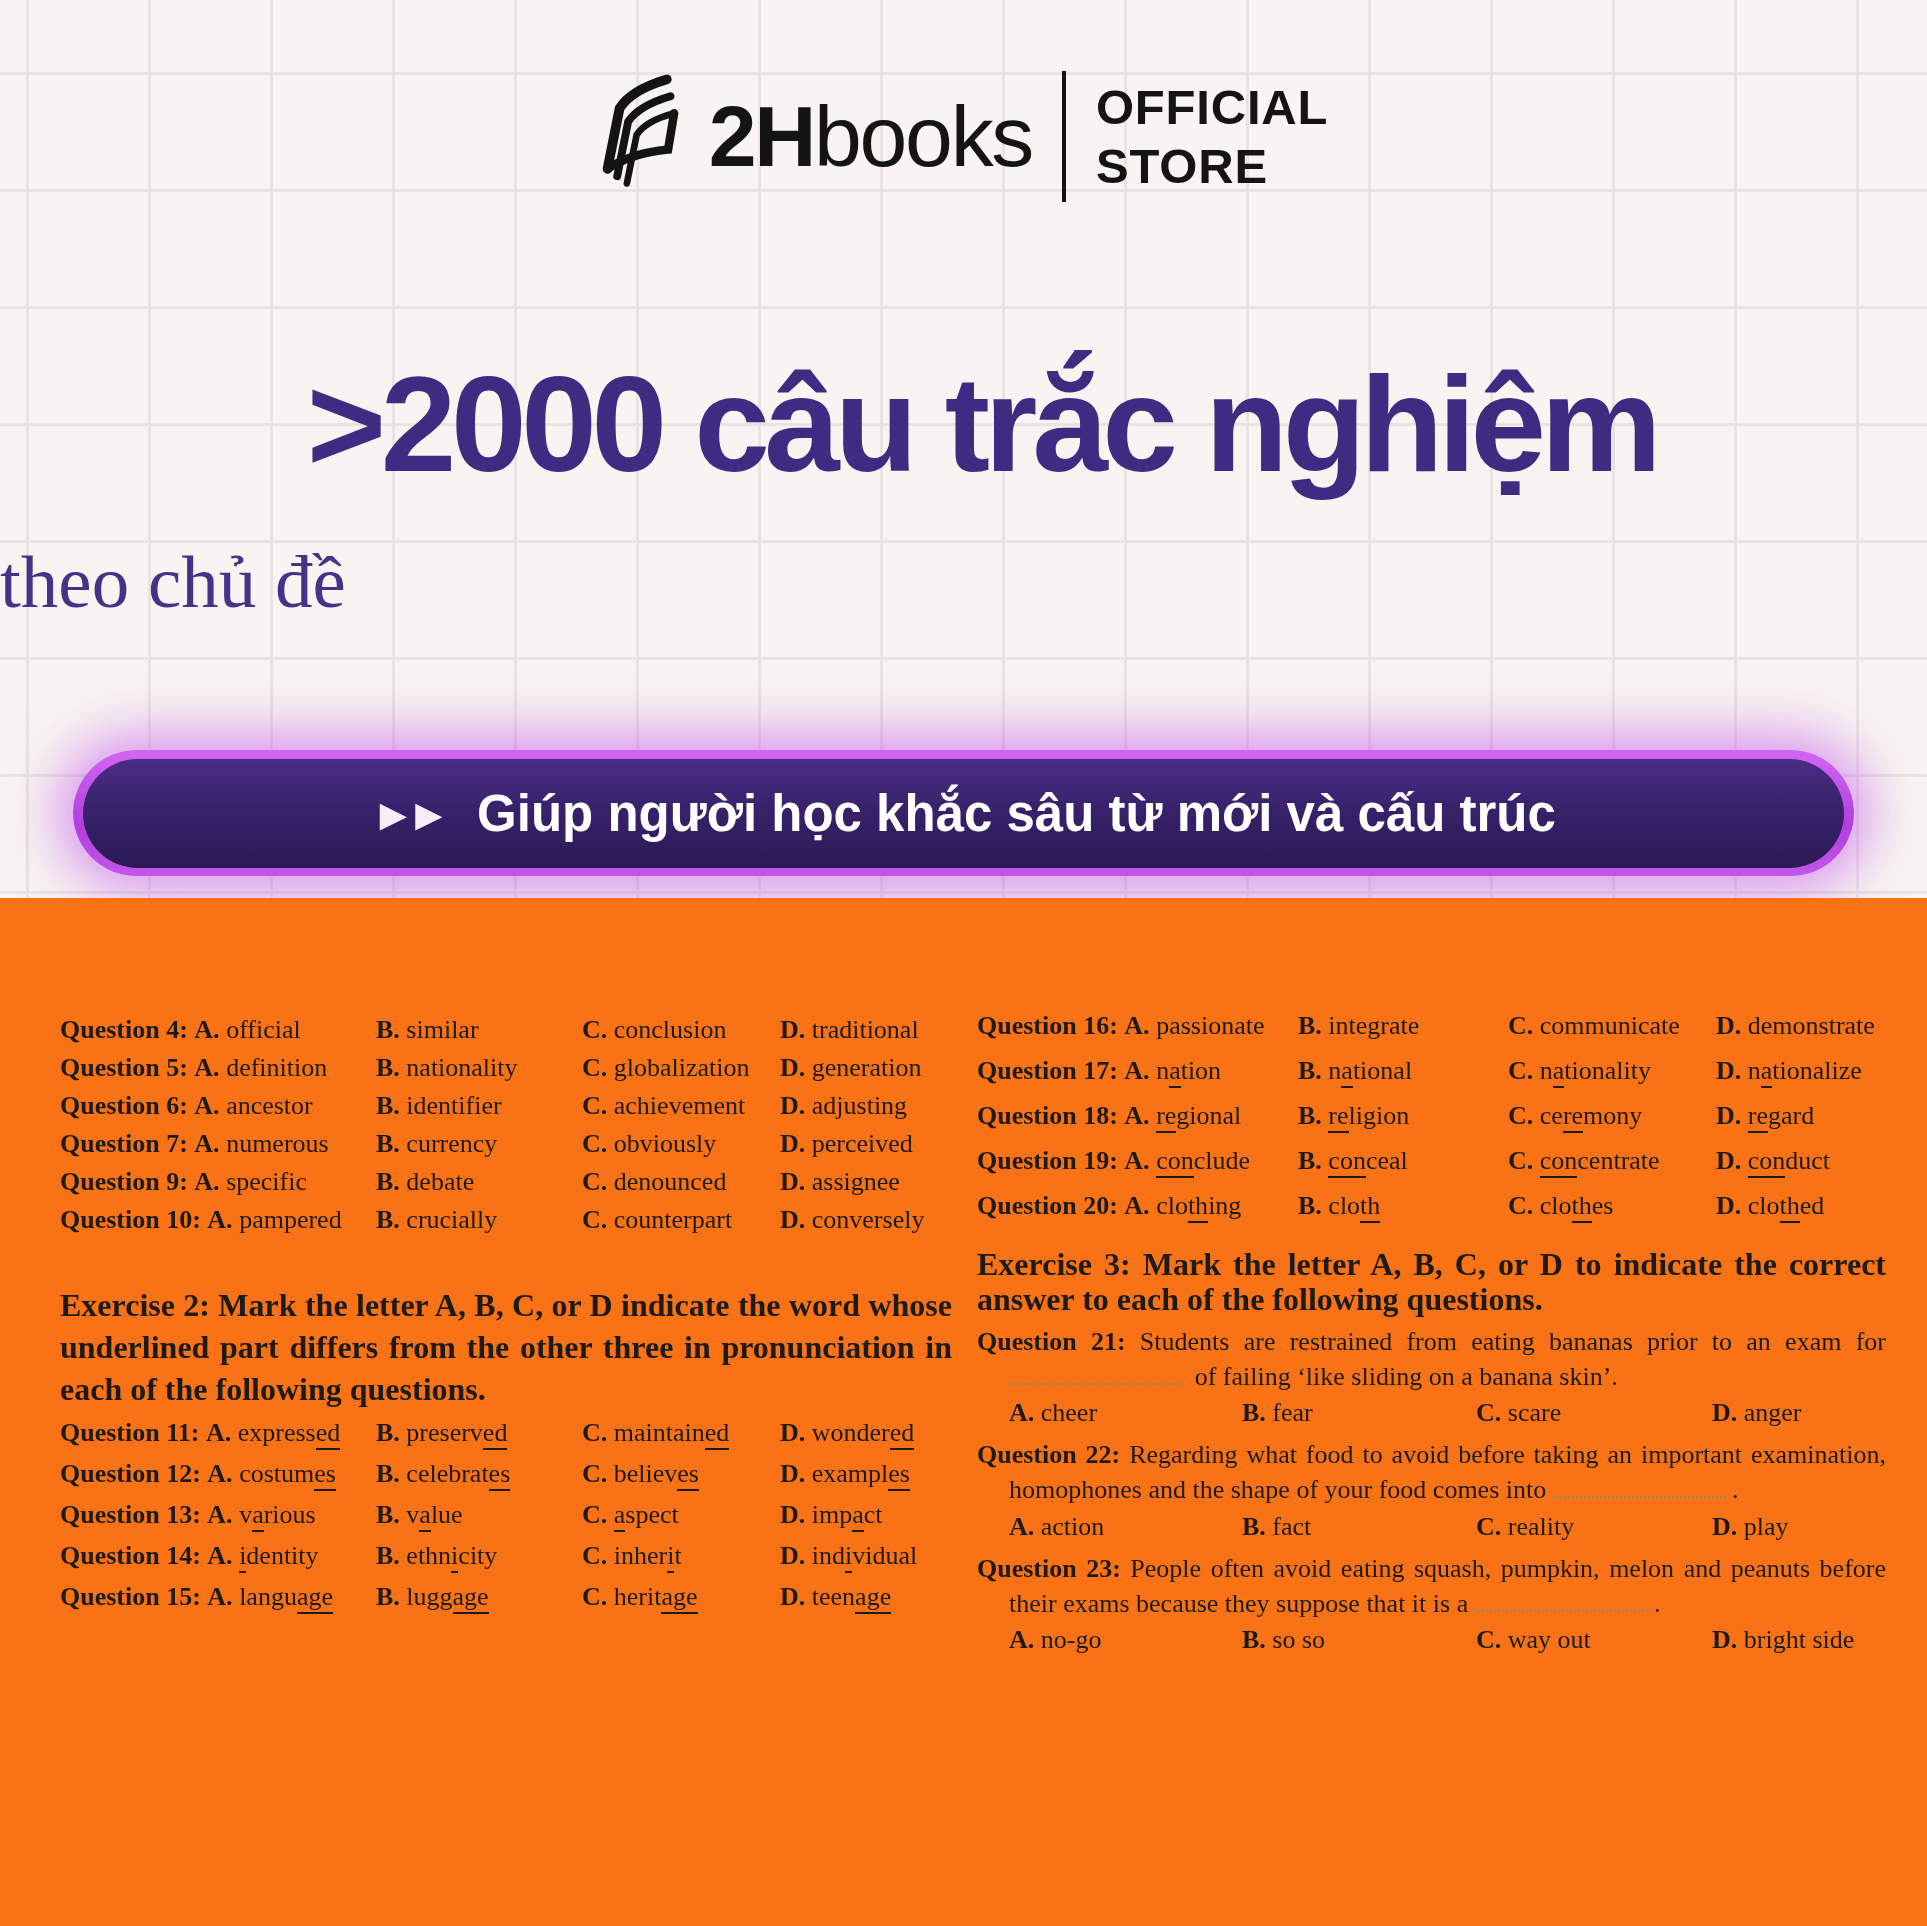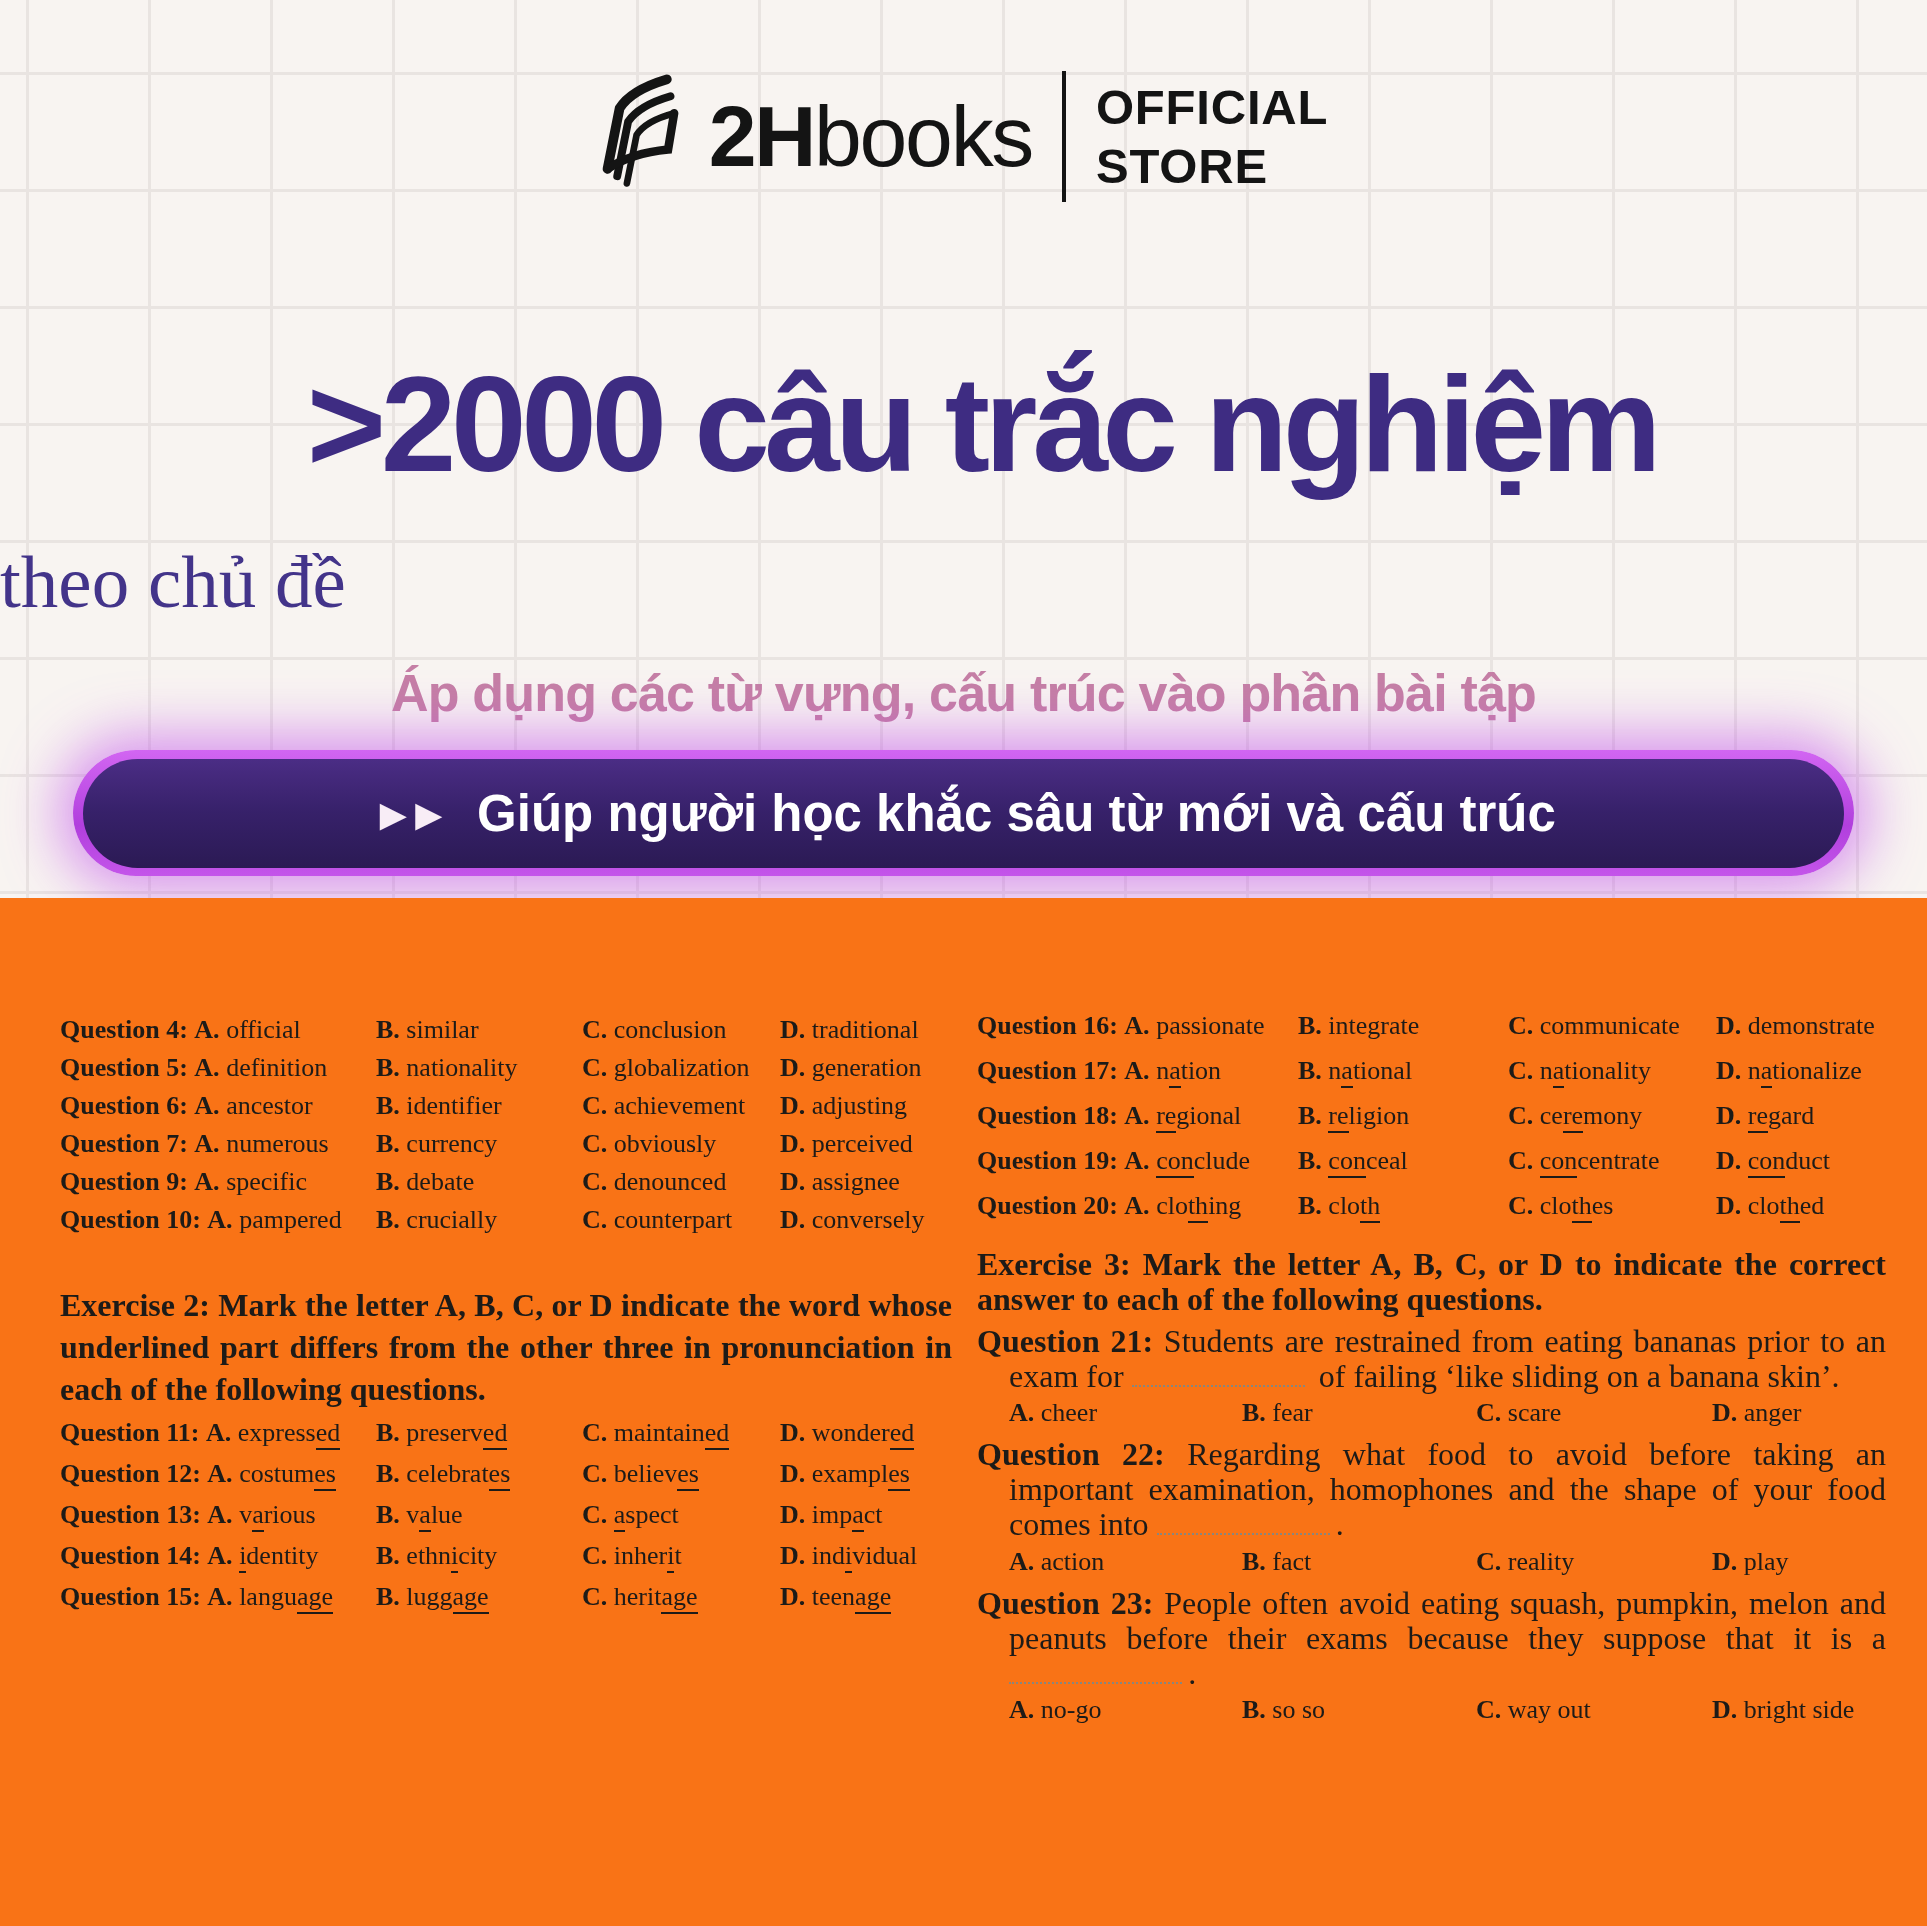--- a/index.html
+++ b/index.html
@@ -56,21 +56,21 @@
   .col-left .pron-rows .qrow{line-height:41px;}
   .col-right .top-rows .qrow{grid-template-columns:321px 210px 208px auto;
         line-height:45px;}
   .qrow b{font-weight:bold;}
 
   .ex-head{font-weight:bold;font-size:32px;line-height:42px;
            text-align:justify;margin:45px 0 2.3px 0;}
   .col-right .ex-head{line-height:35px;margin:18.5px 0 7px 0;}
 
   .fillq{margin-top:7px;}
-  .stem{font-size:32px;line-height:35px;text-align:justify;
+  .stem{font-size:26px;line-height:35px;text-align:justify;
         padding-left:32px;text-indent:-32px;margin:0;}
   .opts{display:grid;grid-template-columns:233px 234px 236px auto;
         padding-left:32px;font-size:26px;line-height:35px;margin-top:1.5px;}
 
   .ul{border-bottom:2.3px solid #1d1b18;padding-bottom:0.8px;}
   .blank{display:inline-block;width:173px;height:21.6px;
          border-bottom:2.3px dotted #8a867c;margin-right:6.2px;
          vertical-align:baseline;}
 </style>
 </head>
@@ -92,21 +92,20 @@
     <span class="brand"><span class="bold">2H</span><span class="light">books</span></span>
     <span class="logo-divider"></span>
     <span class="store">
       <span>OFFICIAL</span><br>
       <span>STORE</span>
     </span>
   </div>
 
   <div class="main-title">&gt;2000 câu trắc nghiệm</div>
   <div class="subtitle">theo chủ đề</div>
-  <div class="tagline">Áp dụng các từ vựng, cấu trúc vào phần bài tập</div>
 
   <div class="banner-outer">
     <div class="banner-inner">
       <span class="banner-arrows">►►</span>
       <span>Giúp người học khắc sâu từ mới và cấu trúc</span>
     </div>
   </div>
 </div>
 
 <div class="doc">

